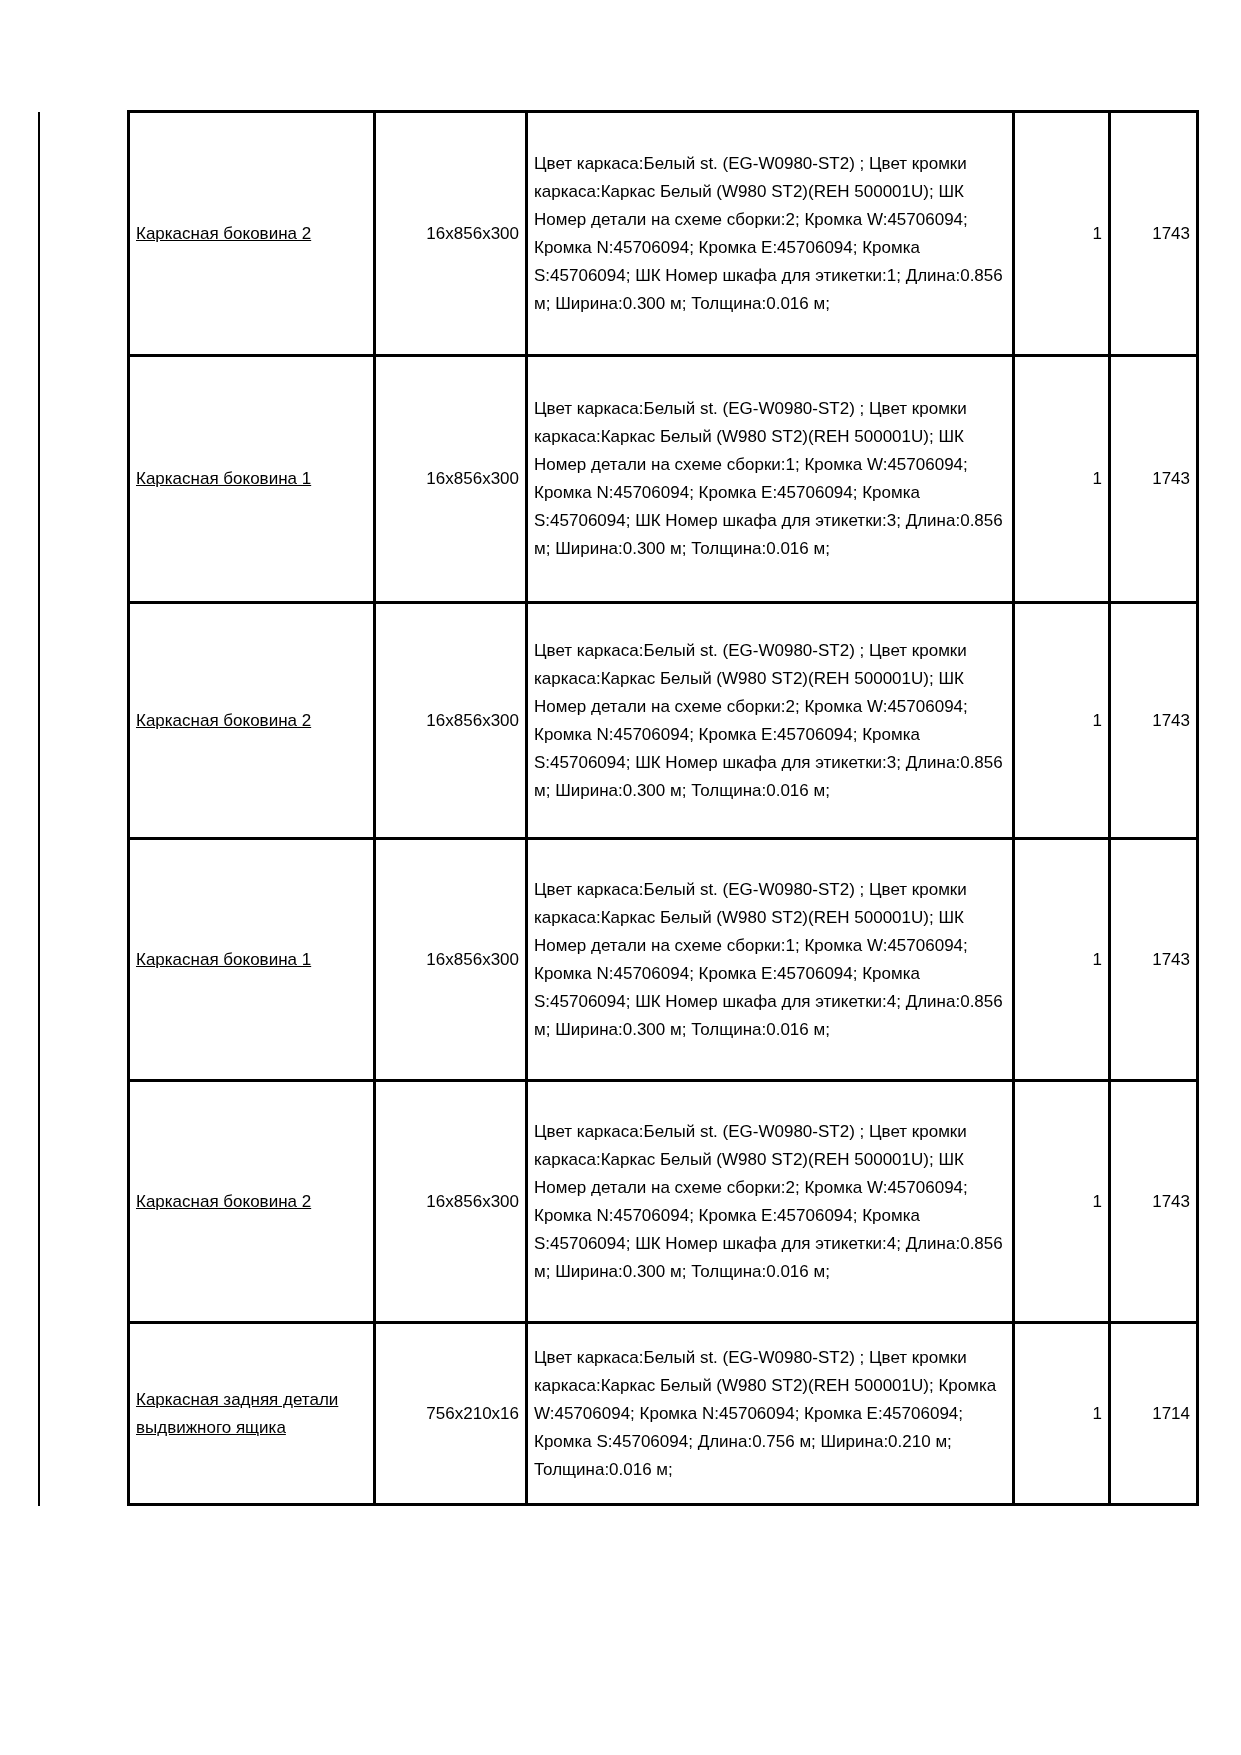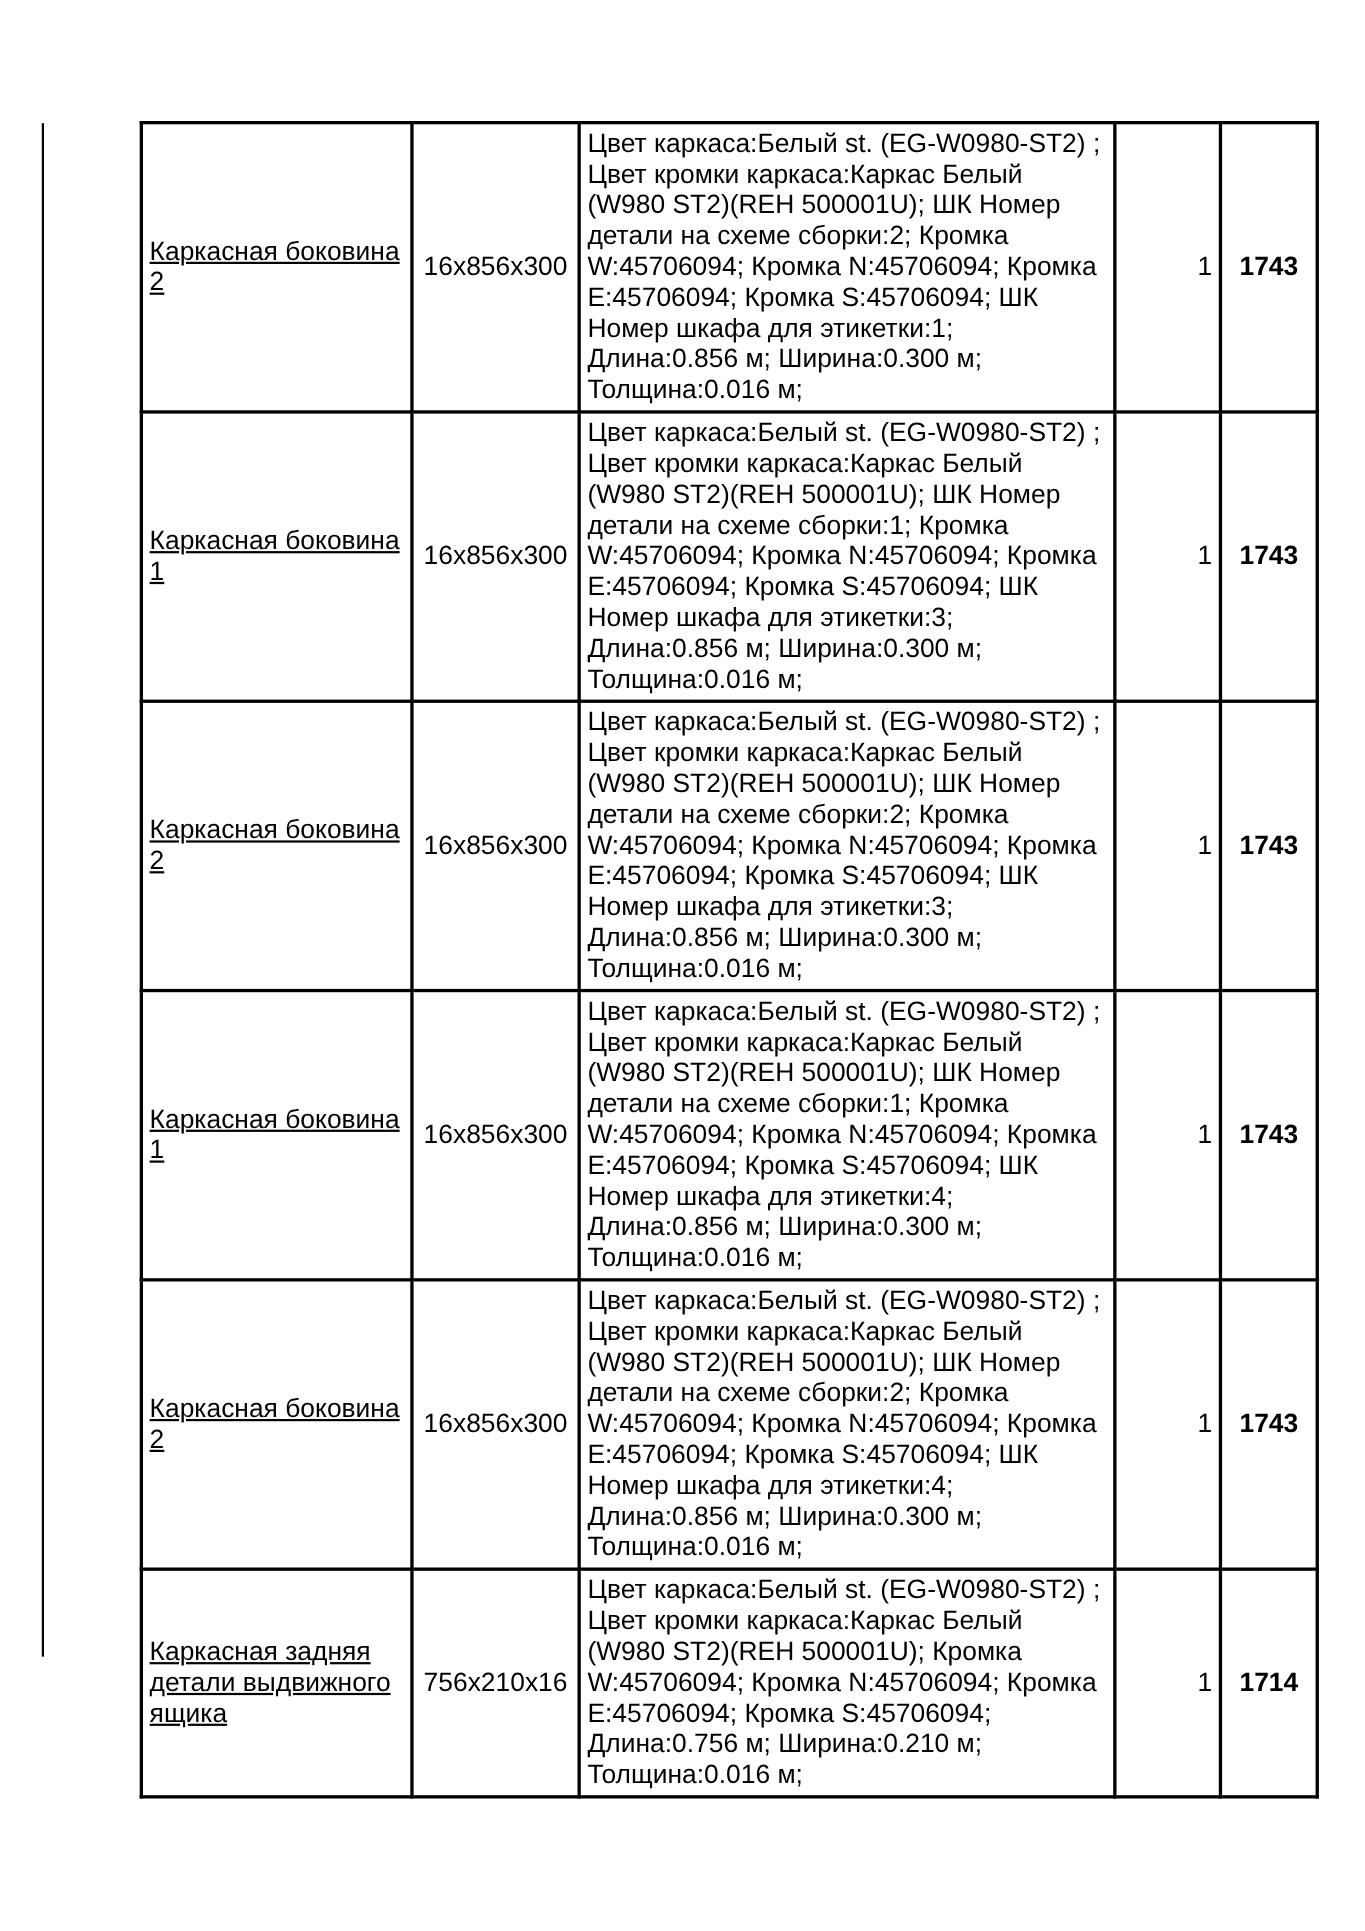--- a/index.html
+++ b/index.html
@@ -28,37 +28,37 @@
     position: absolute;
     left: 127px;
     top: 110px;
     width: 1069px;
     border-collapse: collapse;
     table-layout: fixed;
   }
   table.parts td {
     border: 3px solid #000000;
     vertical-align: middle;
-    font-size: 24px;
+    font-size: 17px;
     line-height: 28px;
     padding: 4px 6px;
     overflow: hidden;
     word-wrap: break-word;
   }
   col.c-name  { width: 246px; }
   col.c-dims  { width: 152px; }
   col.c-desc  { width: 487px; }
   col.c-qty   { width: 96px;  }
   col.c-val   { width: 88px;  }
 
   td.cell-name { text-align: left; padding-left: 7px; text-decoration: underline; }
-  td.cell-dims { text-align: center; padding-left: 7px; }
+  td.cell-dims { text-align: right; padding-left: 7px; }
   td.cell-desc { text-align: left; padding: 10px 8px 10px 9px; }
   td.cell-qty  { text-align: right; padding-right: 8px; }
-  td.cell-val  { text-align: center; padding-right: 7px; font-weight: bold; }
+  td.cell-val  { text-align: right; padding-right: 7px; }
 
   tr.row-1 { height: 244px; }
   tr.row-2 { height: 247px; }
   tr.row-3 { height: 236px; }
   tr.row-4 { height: 242px; }
   tr.row-5 { height: 242px; }
   tr.row-6 { height: 182px; }
 </style>
 </head>
 <body>

